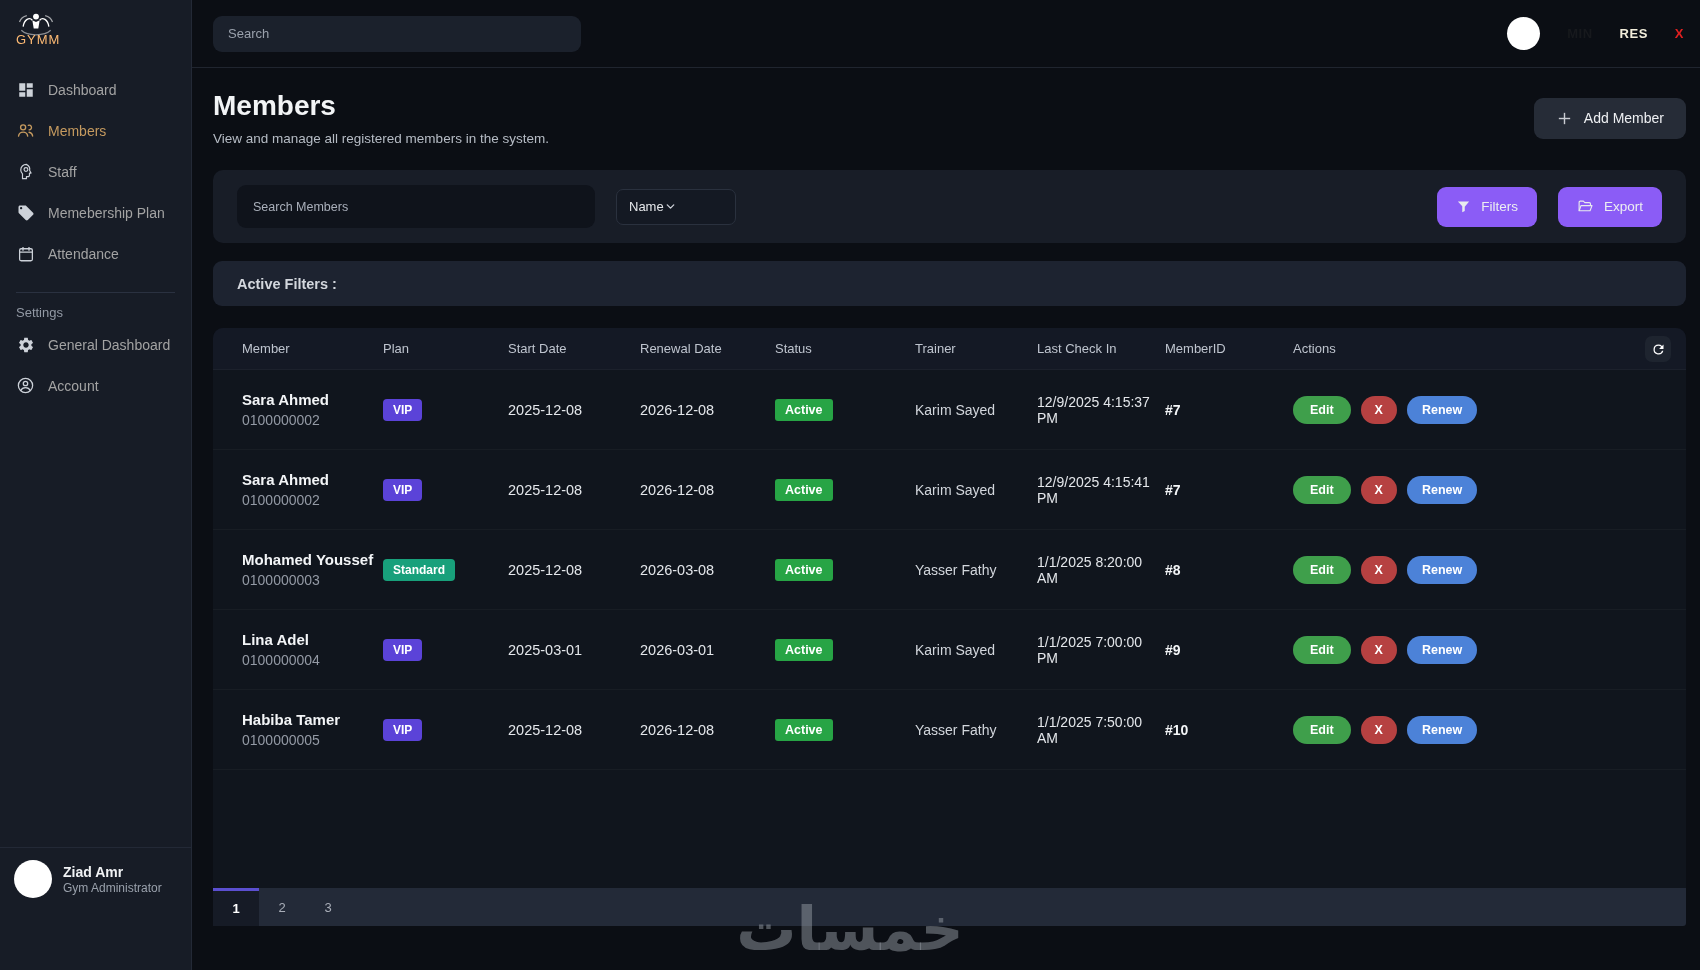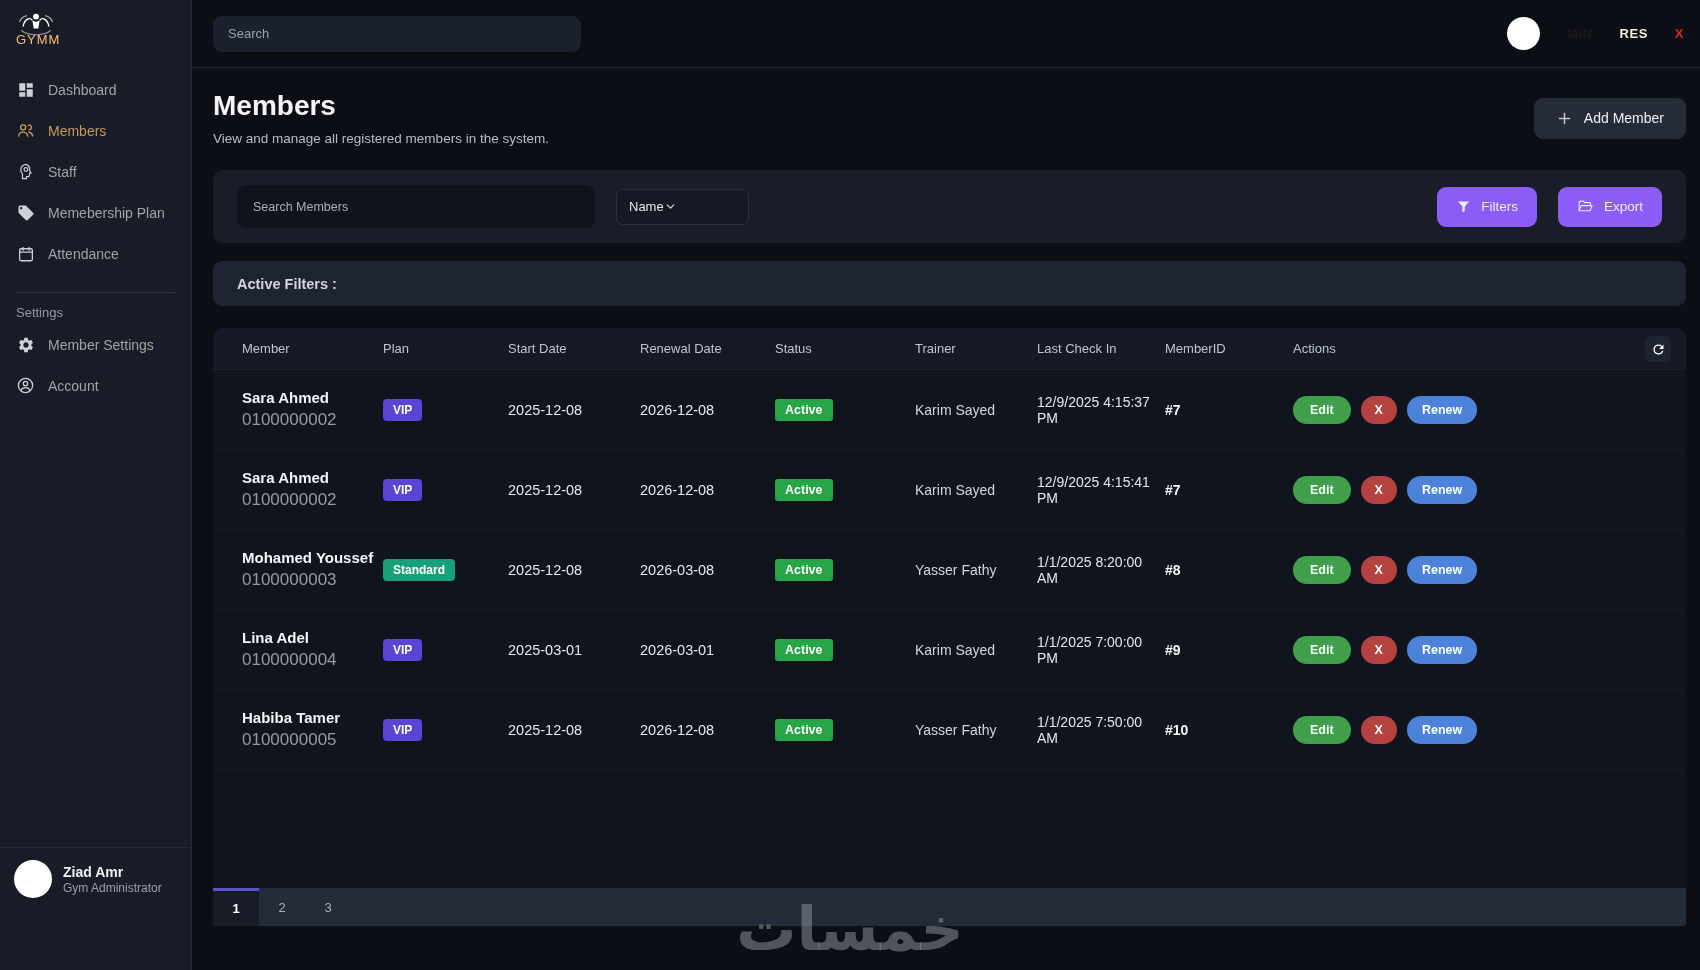--- a/index.html
+++ b/index.html
@@ -70,21 +70,21 @@
   .filter-panel {
     background:#181d27; border-radius:10px; padding:15px 24px;
     display:flex; align-items:center; gap:21px; margin-bottom:18px;
   }
   .members-search {
     width:358px; height:43px; background:#0f131b; border:none; outline:none;
     border-radius:9px; padding:0 16px; color:#dfe2e6; font-size:12.5px; font-family:inherit;
   }
   .members-search::placeholder { color:#a9afba; }
   .sort-select {
-    width:133px; height:36px; background:#141923; border:1px solid #2a313e;
+    width:120px; height:36px; background:#141923; border:1px solid #2a313e;
     border-radius:7px; display:flex; align-items:center; 
     padding:0 12px; font-size:13px; color:#e5e7ea; cursor:pointer;
   }
   .panel-spacer { flex:1; }
   .tool-btn {
     height:40px; background:#8b5cf6; border:none; border-radius:9px; cursor:pointer;
     display:flex; align-items:center; gap:10px; padding:0 19px;
     color:#eceef1; font-size:13.5px; font-family:inherit;
   }
 
@@ -109,21 +109,21 @@
     color:#bfc5cf; font-size:13px; position:relative;
     border-bottom:1px solid #1c212c;
   }
   .refresh-btn {
     position:absolute; right:15px; top:8px; width:26px; height:26px;
     background:#1e242f; border:none; border-radius:7px; cursor:pointer;
     display:flex; align-items:center; justify-content:center; color:#fff;
   }
   .table-row { height:80px; border-bottom:1px solid rgba(255,255,255,0.035); }
   .m-name { font-size:15px; font-weight:700; color:#f3f5f7; }
-  .m-phone { font-size:17px; color:#949aa5; margin-top:4px; }
+  .m-phone { font-size:14px; color:#949aa5; margin-top:4px; }
   .cell-date { font-size:14.5px; color:#e3e6ea; }
   .cell-trainer { font-size:14px; color:#d2d6dc; }
   .cell-check { font-size:14px; color:#e3e6ea; }
   .cell-id { font-size:14px; font-weight:700; color:#f3f5f7; }
   .plan-badge {
     display:inline-block; padding:4px 10px; border-radius:4px;
     font-size:12px; font-weight:700; color:#fff;
   }
   .badge-vip { background:#5b43d8; }
   .badge-standard { background:#18a07b; }
@@ -228,21 +228,21 @@
 
     <div class="side-divider"></div>
     <div class="settings-label">Settings</div>
 
     <div class="nav-item">
       <span class="ic">
         <svg width="18" height="18" viewBox="0 0 24 24" fill="currentColor">
             <path d="M19.14 12.94c.04-.3.06-.61.06-.94 0-.32-.02-.64-.07-.94l2.03-1.58c.18-.14.23-.41.12-.61l-1.92-3.32c-.12-.22-.37-.29-.59-.22l-2.39.96c-.5-.38-1.03-.7-1.62-.94l-.36-2.54c-.04-.24-.24-.41-.48-.41h-3.84c-.24 0-.43.17-.47.41l-.36 2.54c-.59.24-1.13.57-1.62.94l-2.39-.96c-.22-.08-.47 0-.59.22L2.74 8.87c-.12.21-.08.47.12.61l2.03 1.58c-.05.3-.09.63-.09.94s.02.64.07.94l-2.03 1.58c-.18.14-.23.41-.12.61l1.92 3.32c.12.22.37.29.59.22l2.39-.96c.5.38 1.03.7 1.62.94l.36 2.54c.05.24.24.41.48.41h3.84c.24 0 .44-.17.47-.41l.36-2.54c.59-.24 1.13-.56 1.62-.94l2.39.96c.22.08.47 0 .59-.22l1.92-3.32c.12-.22.07-.47-.12-.61l-2.01-1.58zM12 15.6c-1.98 0-3.6-1.62-3.6-3.6s1.62-3.6 3.6-3.6 3.6 1.62 3.6 3.6-1.62 3.6-3.6 3.6z"></path>
           </svg>
       </span>
-      <span>Member Settings</span>
+      <span>General Dashboard</span>
     </div>
     <div class="nav-item">
       <span class="ic">
         <svg width="19" height="19" viewBox="0 0 24 24" fill="none" stroke="currentColor" stroke-width="1.6">
           <circle cx="12" cy="12" r="9"></circle>
             <circle cx="12" cy="9.5" r="2.8"></circle>
             <path d="M5.8 18.6c1.2-2.4 3.4-3.8 6.2-3.8s5 1.4 6.2 3.8"></path>
         </svg>
       </span>
       <span>Account</span>

